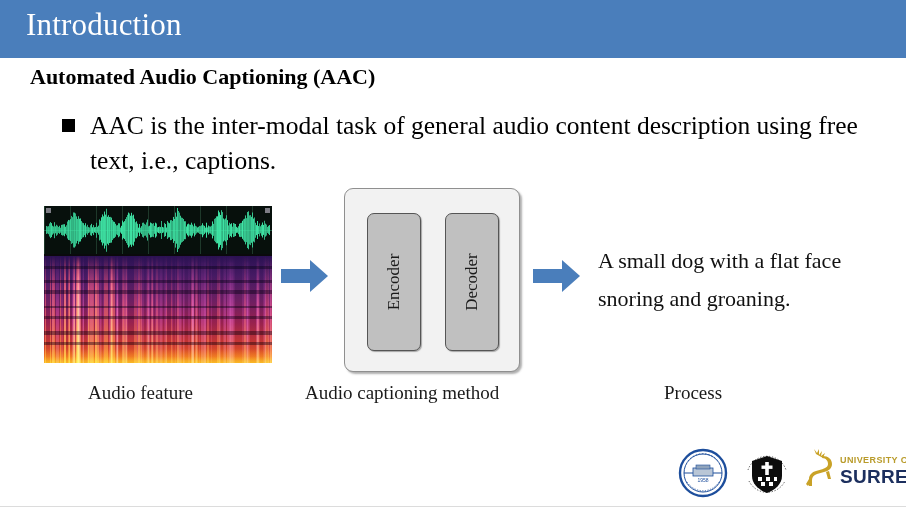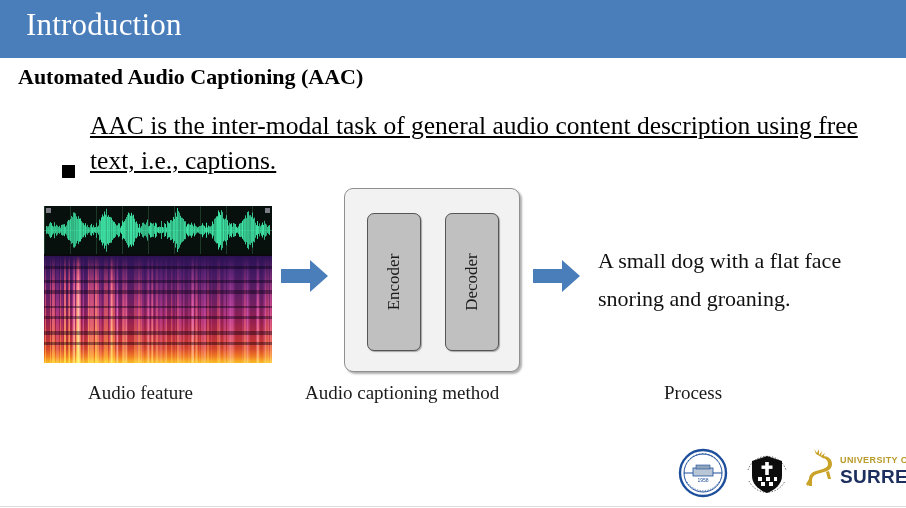--- a/index.html
+++ b/index.html
@@ -35,38 +35,37 @@
     font-size: 31px;
     font-weight: 400;
     color: #ffffff;
     letter-spacing: 0.2px;
     white-space: nowrap;
   }
 
   
   .section-heading {
     position: absolute;
-    left: 18px;
+    left: 30px;
     top: 64px;
     font-family: "Liberation Serif", serif;
     font-size: 22px;
     font-weight: bold;
     color: #000000;
     white-space: nowrap;
   }
 
   
   .bullet-row {
     position: absolute;
     left: 62px;
     top: 108px;
     width: 830px;
     display: flex;
-    align-items: flex-end;
-    text-decoration: underline;
+    align-items: flex-start;
   }
   .bullet-marker {
     width: 13px;
     height: 13px;
     background: #000000;
     margin-top: 11px;
     margin-right: 15px;
     flex: none;
   }
   .bullet-text {

